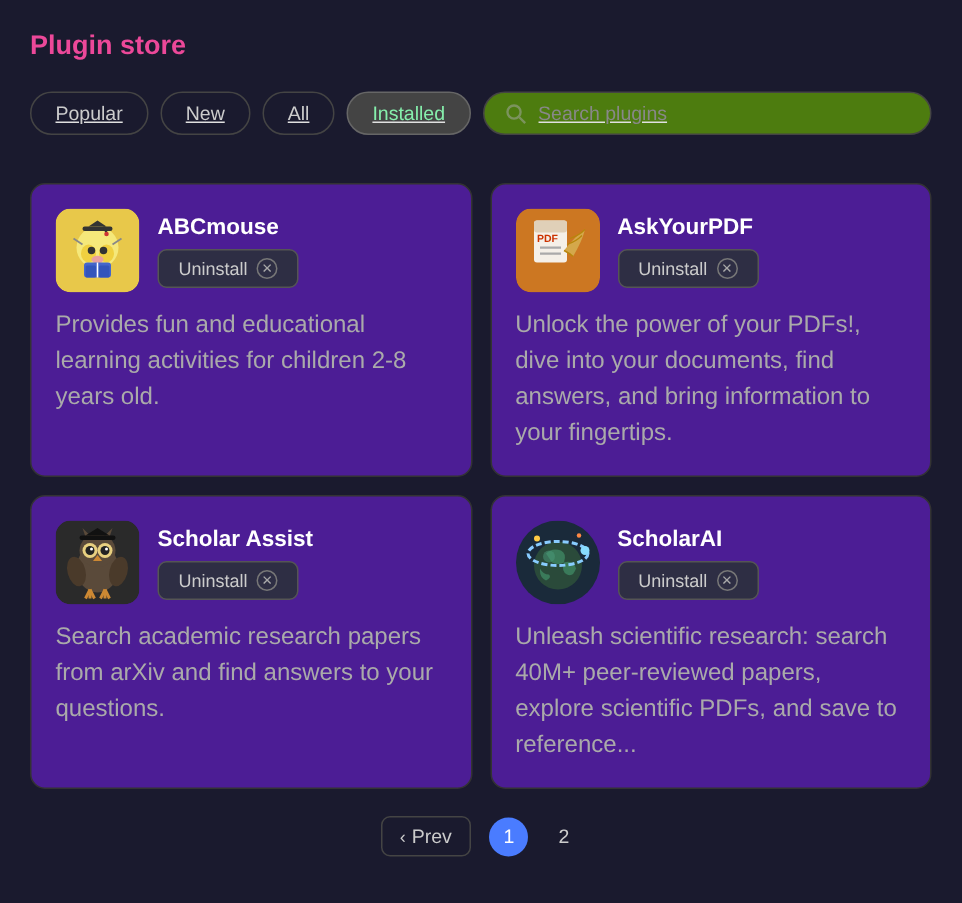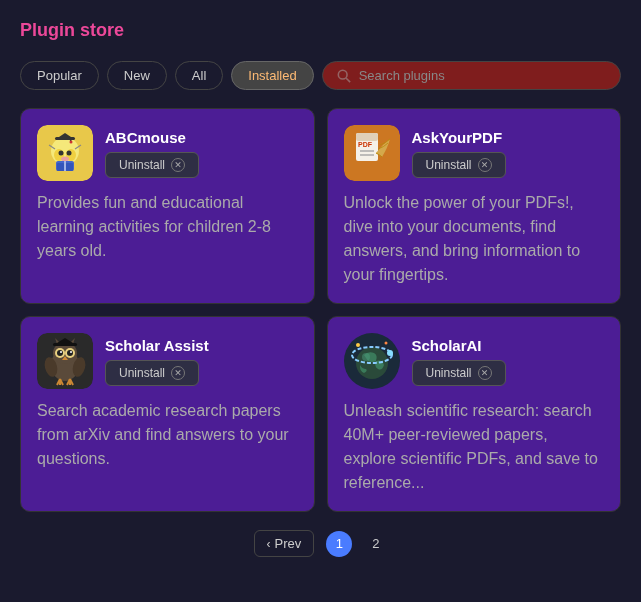--- a/index.html
+++ b/index.html
@@ -14,40 +14,41 @@
     .page-title {
       font-size: 18px;
       font-weight: 600;
       color: #ec4899;
       margin-bottom: 20px;
     }
     .filter-bar {
       display: flex;
       align-items: flex-end;
       gap: 8px;
-      margin-bottom: 18px;
+      margin-bottom: 32px;
+      text-decoration: underline;
     }
     .filter-btn {
       background: transparent;
       border: 1px solid #444;
       color: #cccccc;
       padding: 6px 16px;
       border-radius: 20px;
       cursor: pointer;
       font-size: 13px;
     }
     .filter-btn.active {
       background: #444;
-      color: #fdba74;
+      color: #86efac;
       border-color: #666;
     }
     .search-box {
       display: flex;
       align-items: center;
-      background: #7f1d1d;
+      background: #4d7c0f;
       border: 1px solid #444;
       border-radius: 20px;
       padding: 6px 14px;
       flex: 1;
       gap: 8px;
     }
     .search-icon-svg {
       opacity: 0.5;
       flex-shrink: 0;
     }

